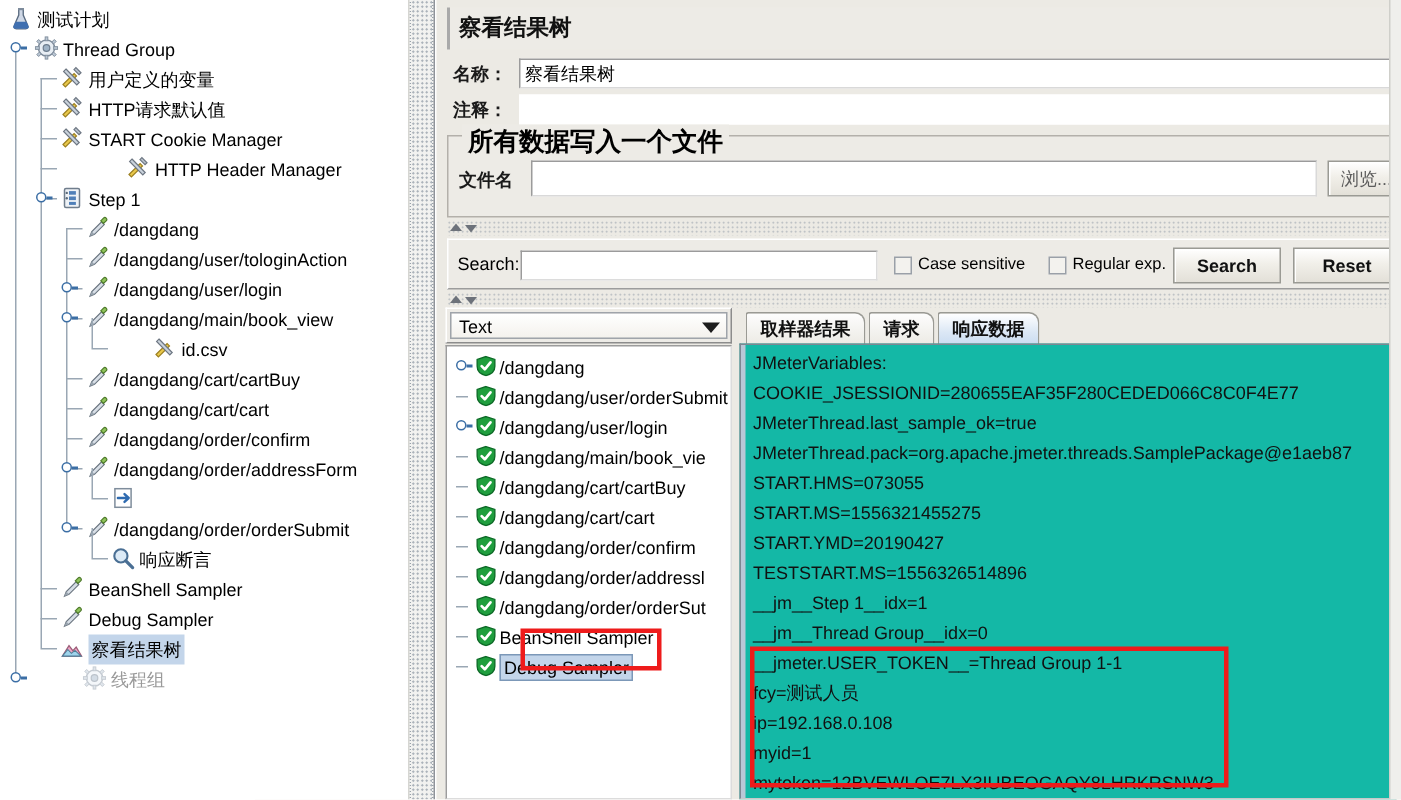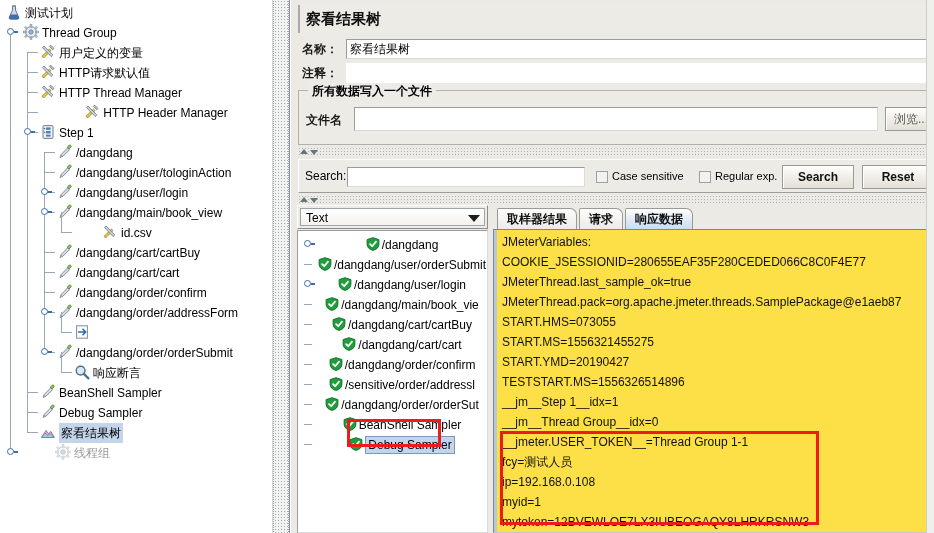--- a/index.html
+++ b/index.html
@@ -77,21 +77,21 @@
     white-space:nowrap;
   }
 
   
   #file-group {
     position:absolute; left:7px; top:90px; width:632px; height:55px;
     border:1px solid #b3b0aa; background:#edebe6;
   }
   #file-group-legend {
     position:absolute; left:9px; top:-8px; background:#edebe6;
-    padding:0 4px; font-weight:bold; font-size:12px;
+    padding:0 4px; font-weight:bold; font-size:17px;
   }
   .btn {
     background: linear-gradient(#ffffff 0%, #f1efe9 45%, #e3e0d8 100%);
     border:1px solid #9a9a94; color:#111; font-size:12px;
     display:flex; align-items:center; justify-content:center;
     box-shadow: inset 1px 1px 0 #ffffff;
   }
 
   
   .arrowstrip {
@@ -116,21 +116,21 @@
   .chk {
     position:absolute; width:12px; height:12px; background:#f3f2ee;
     border:1px solid #9aa0a8; top:11px;
   }
   #btn-search { position:absolute; left:483px; top:5px; width:72px; height:24px; font-weight:bold; }
   #btn-reset  { position:absolute; left:563px; top:5px; width:72px; height:24px; font-weight:bold; }
 
   
   #bottom-area { position:absolute; left:6px; top:205px; width:634px; height:328px; }
 
-  #left-col { position:absolute; left:0; top:0; width:191px; height:328px;text-align:center; }
+  #left-col { position:absolute; left:0; top:0; width:191px; height:328px; }
   #combo {
     position:absolute; left:0; top:0; width:191px; height:24px;
     background:#edebe6; border:1px solid #8c8c8c;
     border-top-color:#fff; border-left-color:#fff;
   }
   #combo-inner {
     position:absolute; left:2px; top:2px; right:2px; bottom:2px;
     background: linear-gradient(#ffffff, #f4f2ed);
     border:1px solid #9fa4aa;
   }
@@ -158,21 +158,21 @@
   .tab {
     position:absolute; top:3px; height:22px; line-height:21px; padding:0 9px;
     font-size:12px; font-weight:bold; color:#111;
     background: linear-gradient(#fdfdfd, #eceae4);
     border:1px solid #9a9a94; border-bottom:none;
     border-radius:2px 7px 0 0;
   }
   .tab.active { background: linear-gradient(#ffffff 0%, #dbe7f5 60%, #cadcf1 100%); }
   #resp-box {
     position:absolute; left:0; top:24px; width:438px; height:304px;
-    background:#fde047; border:1px solid #7d8792;
+    background:#14b8a6; border:1px solid #7d8792;
     border-right-color:#c8c8c8; border-bottom-color:#c8c8c8;
     overflow:hidden;
   }
   .resp-line { height:20px; line-height:20px; white-space:nowrap; font-size:12px;
                padding-left:4px; color:#111; }
 
   
   #resp-gutter { position:absolute; left:0; top:0; width:3px; height:100%; background:#b9c7d6; }
 
   
@@ -216,21 +216,21 @@
           </svg></span><span class="tlabel">用户定义的变量</span></div>
       <div class="tree-row" style="position: absolute; left: 0px; right: 0px; top: 62px;"><span style="display: inline-block; width: 40px;"></span><span class="ticon"><svg width="16" height="16" viewBox="0 0 16 16">
             <path d="M2 12.3 L9.4 5 l1.6 1.6 L3.6 14z" fill="#e9c84a" stroke="#9b7f20" stroke-width="0.8"></path>
             <path d="M9.3 2.4 l1.3-1.3 3.4 3.4 -1.3 1.3 z" fill="#b9c2cb" stroke="#6d7682" stroke-width="0.8"></path>
             <path d="M4 2 L12.8 11 l-1.6 1.6 L2.4 3.6 z" fill="#c9d2db" stroke="#6d7682" stroke-width="0.8"></path>
           </svg></span><span class="tlabel">HTTP请求默认值</span></div>
       <div class="tree-row" style="position: absolute; left: 0px; right: 0px; top: 82px;"><span style="display: inline-block; width: 40px;"></span><span class="ticon"><svg width="16" height="16" viewBox="0 0 16 16">
             <path d="M2 12.3 L9.4 5 l1.6 1.6 L3.6 14z" fill="#e9c84a" stroke="#9b7f20" stroke-width="0.8"></path>
             <path d="M9.3 2.4 l1.3-1.3 3.4 3.4 -1.3 1.3 z" fill="#b9c2cb" stroke="#6d7682" stroke-width="0.8"></path>
             <path d="M4 2 L12.8 11 l-1.6 1.6 L2.4 3.6 z" fill="#c9d2db" stroke="#6d7682" stroke-width="0.8"></path>
-          </svg></span><span class="tlabel">HTTP Thread Manager</span></div>
+          </svg></span><span class="tlabel">START Cookie Manager</span></div>
       <div class="tree-row" style="position: absolute; left: 0px; right: 0px; top: 102px; text-align: center;"><span style="display: inline-block; width: 40px;"></span><span class="ticon"><svg width="16" height="16" viewBox="0 0 16 16">
             <path d="M2 12.3 L9.4 5 l1.6 1.6 L3.6 14z" fill="#e9c84a" stroke="#9b7f20" stroke-width="0.8"></path>
             <path d="M9.3 2.4 l1.3-1.3 3.4 3.4 -1.3 1.3 z" fill="#b9c2cb" stroke="#6d7682" stroke-width="0.8"></path>
             <path d="M4 2 L12.8 11 l-1.6 1.6 L2.4 3.6 z" fill="#c9d2db" stroke="#6d7682" stroke-width="0.8"></path>
           </svg></span><span class="tlabel">HTTP Header Manager</span></div>
       <div class="tree-row" style="position: absolute; left: 0px; right: 0px; top: 122px;"><span style="display: inline-block; width: 40px;"></span><span class="ticon"><svg width="16" height="16" viewBox="0 0 16 16">
             <rect x="3" y="1.6" width="10" height="12.8" rx="1" fill="#eef2f6" stroke="#6f7d8c" stroke-width="1"></rect>
             <rect x="6" y="3.4" width="4.6" height="2.4" fill="#4f7fb8"></rect>
             <rect x="6" y="7" width="4.6" height="2.4" fill="#4f7fb8"></rect>
             <rect x="6" y="10.6" width="4.6" height="2" fill="#4f7fb8"></rect>
@@ -437,21 +437,21 @@
                   <path d="M7 0.7 L12.9 2.6 v4.6 C12.9 10.4 10.4 12.6 7 13.4 3.6 12.6 1.1 10.4 1.1 7.2 V2.6z" fill="#1f9e3e" stroke="#0d6b27" stroke-width="0.9"></path>
                   <path d="M4.1 7.1 L6.2 9.2 10 4.6" fill="none" stroke="#ffffff" stroke-width="1.8" stroke-linecap="round" stroke-linejoin="round"></path>
                 </svg></span><span class="rl-label">/dangdang/cart/cart</span></div>
             <div class="rl-row" style="position: absolute; left: 0px; right: 0px; top: 123px;"><div class="hline" style="left: 6px; top: 10px; width: 8px;"></div><span style="display: inline-block; width: 19px;"></span><span class="shield"><svg width="14" height="14" viewBox="0 0 14 14">
                   <path d="M7 0.7 L12.9 2.6 v4.6 C12.9 10.4 10.4 12.6 7 13.4 3.6 12.6 1.1 10.4 1.1 7.2 V2.6z" fill="#1f9e3e" stroke="#0d6b27" stroke-width="0.9"></path>
                   <path d="M4.1 7.1 L6.2 9.2 10 4.6" fill="none" stroke="#ffffff" stroke-width="1.8" stroke-linecap="round" stroke-linejoin="round"></path>
                 </svg></span><span class="rl-label">/dangdang/order/confirm</span></div>
             <div class="rl-row" style="position: absolute; left: 0px; right: 0px; top: 143px;"><div class="hline" style="left: 6px; top: 10px; width: 8px;"></div><span style="display: inline-block; width: 19px;"></span><span class="shield"><svg width="14" height="14" viewBox="0 0 14 14">
                   <path d="M7 0.7 L12.9 2.6 v4.6 C12.9 10.4 10.4 12.6 7 13.4 3.6 12.6 1.1 10.4 1.1 7.2 V2.6z" fill="#1f9e3e" stroke="#0d6b27" stroke-width="0.9"></path>
                   <path d="M4.1 7.1 L6.2 9.2 10 4.6" fill="none" stroke="#ffffff" stroke-width="1.8" stroke-linecap="round" stroke-linejoin="round"></path>
-                </svg></span><span class="rl-label">/sensitive/order/addressl</span></div>
+                </svg></span><span class="rl-label">/dangdang/order/addressl</span></div>
             <div class="rl-row" style="position: absolute; left: 0px; right: 0px; top: 163px;"><div class="hline" style="left: 6px; top: 10px; width: 8px;"></div><span style="display: inline-block; width: 19px;"></span><span class="shield"><svg width="14" height="14" viewBox="0 0 14 14">
                   <path d="M7 0.7 L12.9 2.6 v4.6 C12.9 10.4 10.4 12.6 7 13.4 3.6 12.6 1.1 10.4 1.1 7.2 V2.6z" fill="#1f9e3e" stroke="#0d6b27" stroke-width="0.9"></path>
                   <path d="M4.1 7.1 L6.2 9.2 10 4.6" fill="none" stroke="#ffffff" stroke-width="1.8" stroke-linecap="round" stroke-linejoin="round"></path>
                 </svg></span><span class="rl-label">/dangdang/order/orderSut</span></div>
             <div class="rl-row" style="position: absolute; left: 0px; right: 0px; top: 183px;"><div class="hline" style="left: 6px; top: 10px; width: 8px;"></div><span style="display: inline-block; width: 19px;"></span><span class="shield"><svg width="14" height="14" viewBox="0 0 14 14">
                   <path d="M7 0.7 L12.9 2.6 v4.6 C12.9 10.4 10.4 12.6 7 13.4 3.6 12.6 1.1 10.4 1.1 7.2 V2.6z" fill="#1f9e3e" stroke="#0d6b27" stroke-width="0.9"></path>
                   <path d="M4.1 7.1 L6.2 9.2 10 4.6" fill="none" stroke="#ffffff" stroke-width="1.8" stroke-linecap="round" stroke-linejoin="round"></path>
                 </svg></span><span class="rl-label">BeanShell Sampler</span></div>
             <div class="rl-row" style="position: absolute; left: 0px; right: 0px; top: 203px;"><div class="hline" style="left: 6px; top: 10px; width: 8px;"></div><span style="display: inline-block; width: 19px;"></span><span class="shield"><svg width="14" height="14" viewBox="0 0 14 14">
                   <path d="M7 0.7 L12.9 2.6 v4.6 C12.9 10.4 10.4 12.6 7 13.4 3.6 12.6 1.1 10.4 1.1 7.2 V2.6z" fill="#1f9e3e" stroke="#0d6b27" stroke-width="0.9"></path>

